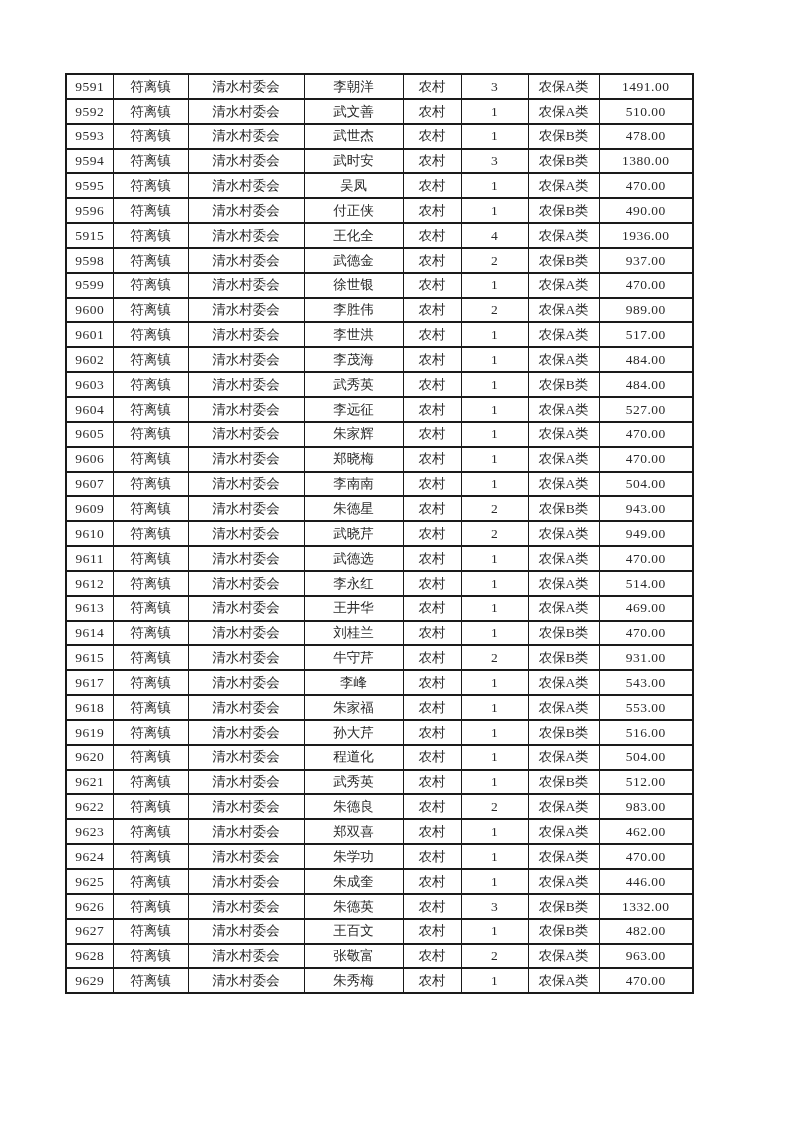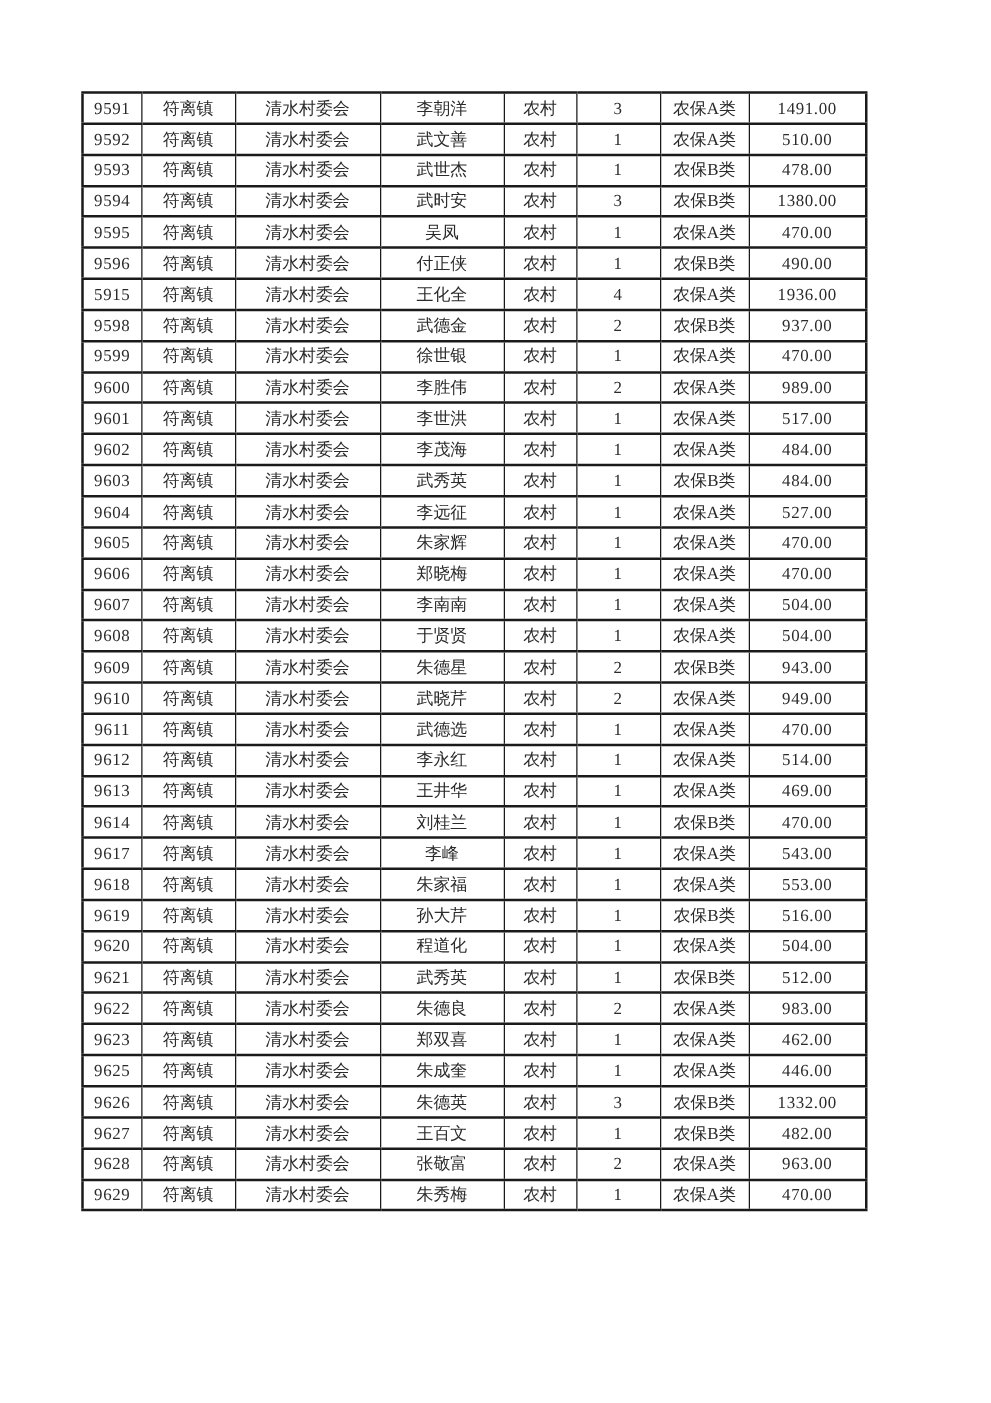--- a/index.html
+++ b/index.html
@@ -252,144 +252,144 @@
     <td class="num">9607</td>
     <td>符离镇</td>
     <td>清水村委会</td>
     <td>李南南</td>
     <td>农村</td>
     <td class="num">1</td>
     <td>农保A类</td>
     <td class="num">504.00</td>
   </tr>
 
-  <tr>
-    <td class="num">9608</td>
-    <td>符离镇</td>
-    <td>清水村委会</td>
-    <td>于贤贤</td>
+
+  <tr>
+    <td class="num">9609</td>
+    <td>符离镇</td>
+    <td>清水村委会</td>
+    <td>朱德星</td>
+    <td>农村</td>
+    <td class="num">2</td>
+    <td>农保B类</td>
+    <td class="num">943.00</td>
+  </tr>
+
+  <tr>
+    <td class="num">9610</td>
+    <td>符离镇</td>
+    <td>清水村委会</td>
+    <td>武晓芹</td>
+    <td>农村</td>
+    <td class="num">2</td>
+    <td>农保A类</td>
+    <td class="num">949.00</td>
+  </tr>
+
+  <tr>
+    <td class="num">9611</td>
+    <td>符离镇</td>
+    <td>清水村委会</td>
+    <td>武德选</td>
+    <td>农村</td>
+    <td class="num">1</td>
+    <td>农保A类</td>
+    <td class="num">470.00</td>
+  </tr>
+
+  <tr>
+    <td class="num">9612</td>
+    <td>符离镇</td>
+    <td>清水村委会</td>
+    <td>李永红</td>
+    <td>农村</td>
+    <td class="num">1</td>
+    <td>农保A类</td>
+    <td class="num">514.00</td>
+  </tr>
+
+  <tr>
+    <td class="num">9613</td>
+    <td>符离镇</td>
+    <td>清水村委会</td>
+    <td>王井华</td>
+    <td>农村</td>
+    <td class="num">1</td>
+    <td>农保A类</td>
+    <td class="num">469.00</td>
+  </tr>
+
+  <tr>
+    <td class="num">9614</td>
+    <td>符离镇</td>
+    <td>清水村委会</td>
+    <td>刘桂兰</td>
+    <td>农村</td>
+    <td class="num">1</td>
+    <td>农保B类</td>
+    <td class="num">470.00</td>
+  </tr>
+
+  <tr>
+    <td class="num">9615</td>
+    <td>符离镇</td>
+    <td>清水村委会</td>
+    <td>牛守芹</td>
+    <td>农村</td>
+    <td class="num">2</td>
+    <td>农保B类</td>
+    <td class="num">931.00</td>
+  </tr>
+
+
+  <tr>
+    <td class="num">9617</td>
+    <td>符离镇</td>
+    <td>清水村委会</td>
+    <td>李峰</td>
+    <td>农村</td>
+    <td class="num">1</td>
+    <td>农保A类</td>
+    <td class="num">543.00</td>
+  </tr>
+
+  <tr>
+    <td class="num">9618</td>
+    <td>符离镇</td>
+    <td>清水村委会</td>
+    <td>朱家福</td>
+    <td>农村</td>
+    <td class="num">1</td>
+    <td>农保A类</td>
+    <td class="num">553.00</td>
+  </tr>
+
+  <tr>
+    <td class="num">9619</td>
+    <td>符离镇</td>
+    <td>清水村委会</td>
+    <td>孙大芹</td>
+    <td>农村</td>
+    <td class="num">1</td>
+    <td>农保B类</td>
+    <td class="num">516.00</td>
+  </tr>
+
+  <tr>
+    <td class="num">9620</td>
+    <td>符离镇</td>
+    <td>清水村委会</td>
+    <td>程道化</td>
     <td>农村</td>
     <td class="num">1</td>
     <td>农保A类</td>
     <td class="num">504.00</td>
   </tr>
 
   <tr>
-    <td class="num">9609</td>
-    <td>符离镇</td>
-    <td>清水村委会</td>
-    <td>朱德星</td>
-    <td>农村</td>
-    <td class="num">2</td>
-    <td>农保B类</td>
-    <td class="num">943.00</td>
-  </tr>
-
-  <tr>
-    <td class="num">9610</td>
-    <td>符离镇</td>
-    <td>清水村委会</td>
-    <td>武晓芹</td>
-    <td>农村</td>
-    <td class="num">2</td>
-    <td>农保A类</td>
-    <td class="num">949.00</td>
-  </tr>
-
-  <tr>
-    <td class="num">9611</td>
-    <td>符离镇</td>
-    <td>清水村委会</td>
-    <td>武德选</td>
-    <td>农村</td>
-    <td class="num">1</td>
-    <td>农保A类</td>
-    <td class="num">470.00</td>
-  </tr>
-
-  <tr>
-    <td class="num">9612</td>
-    <td>符离镇</td>
-    <td>清水村委会</td>
-    <td>李永红</td>
-    <td>农村</td>
-    <td class="num">1</td>
-    <td>农保A类</td>
-    <td class="num">514.00</td>
-  </tr>
-
-  <tr>
-    <td class="num">9613</td>
-    <td>符离镇</td>
-    <td>清水村委会</td>
-    <td>王井华</td>
-    <td>农村</td>
-    <td class="num">1</td>
-    <td>农保A类</td>
-    <td class="num">469.00</td>
-  </tr>
-
-  <tr>
-    <td class="num">9614</td>
-    <td>符离镇</td>
-    <td>清水村委会</td>
-    <td>刘桂兰</td>
-    <td>农村</td>
-    <td class="num">1</td>
-    <td>农保B类</td>
-    <td class="num">470.00</td>
-  </tr>
-
-
-
-  <tr>
-    <td class="num">9617</td>
-    <td>符离镇</td>
-    <td>清水村委会</td>
-    <td>李峰</td>
-    <td>农村</td>
-    <td class="num">1</td>
-    <td>农保A类</td>
-    <td class="num">543.00</td>
-  </tr>
-
-  <tr>
-    <td class="num">9618</td>
-    <td>符离镇</td>
-    <td>清水村委会</td>
-    <td>朱家福</td>
-    <td>农村</td>
-    <td class="num">1</td>
-    <td>农保A类</td>
-    <td class="num">553.00</td>
-  </tr>
-
-  <tr>
-    <td class="num">9619</td>
-    <td>符离镇</td>
-    <td>清水村委会</td>
-    <td>孙大芹</td>
-    <td>农村</td>
-    <td class="num">1</td>
-    <td>农保B类</td>
-    <td class="num">516.00</td>
-  </tr>
-
-  <tr>
-    <td class="num">9620</td>
-    <td>符离镇</td>
-    <td>清水村委会</td>
-    <td>程道化</td>
-    <td>农村</td>
-    <td class="num">1</td>
-    <td>农保A类</td>
-    <td class="num">504.00</td>
-  </tr>
-
-  <tr>
     <td class="num">9621</td>
     <td>符离镇</td>
     <td>清水村委会</td>
     <td>武秀英</td>
     <td>农村</td>
     <td class="num">1</td>
     <td>农保B类</td>
     <td class="num">512.00</td>
   </tr>
 
@@ -408,20 +408,30 @@
     <td class="num">9623</td>
     <td>符离镇</td>
     <td>清水村委会</td>
     <td>郑双喜</td>
     <td>农村</td>
     <td class="num">1</td>
     <td>农保A类</td>
     <td class="num">462.00</td>
   </tr>
 
+  <tr>
+    <td class="num">9624</td>
+    <td>符离镇</td>
+    <td>清水村委会</td>
+    <td>朱学功</td>
+    <td>农村</td>
+    <td class="num">1</td>
+    <td>农保A类</td>
+    <td class="num">470.00</td>
+  </tr>
 
   <tr>
     <td class="num">9625</td>
     <td>符离镇</td>
     <td>清水村委会</td>
     <td>朱成奎</td>
     <td>农村</td>
     <td class="num">1</td>
     <td>农保A类</td>
     <td class="num">446.00</td>

